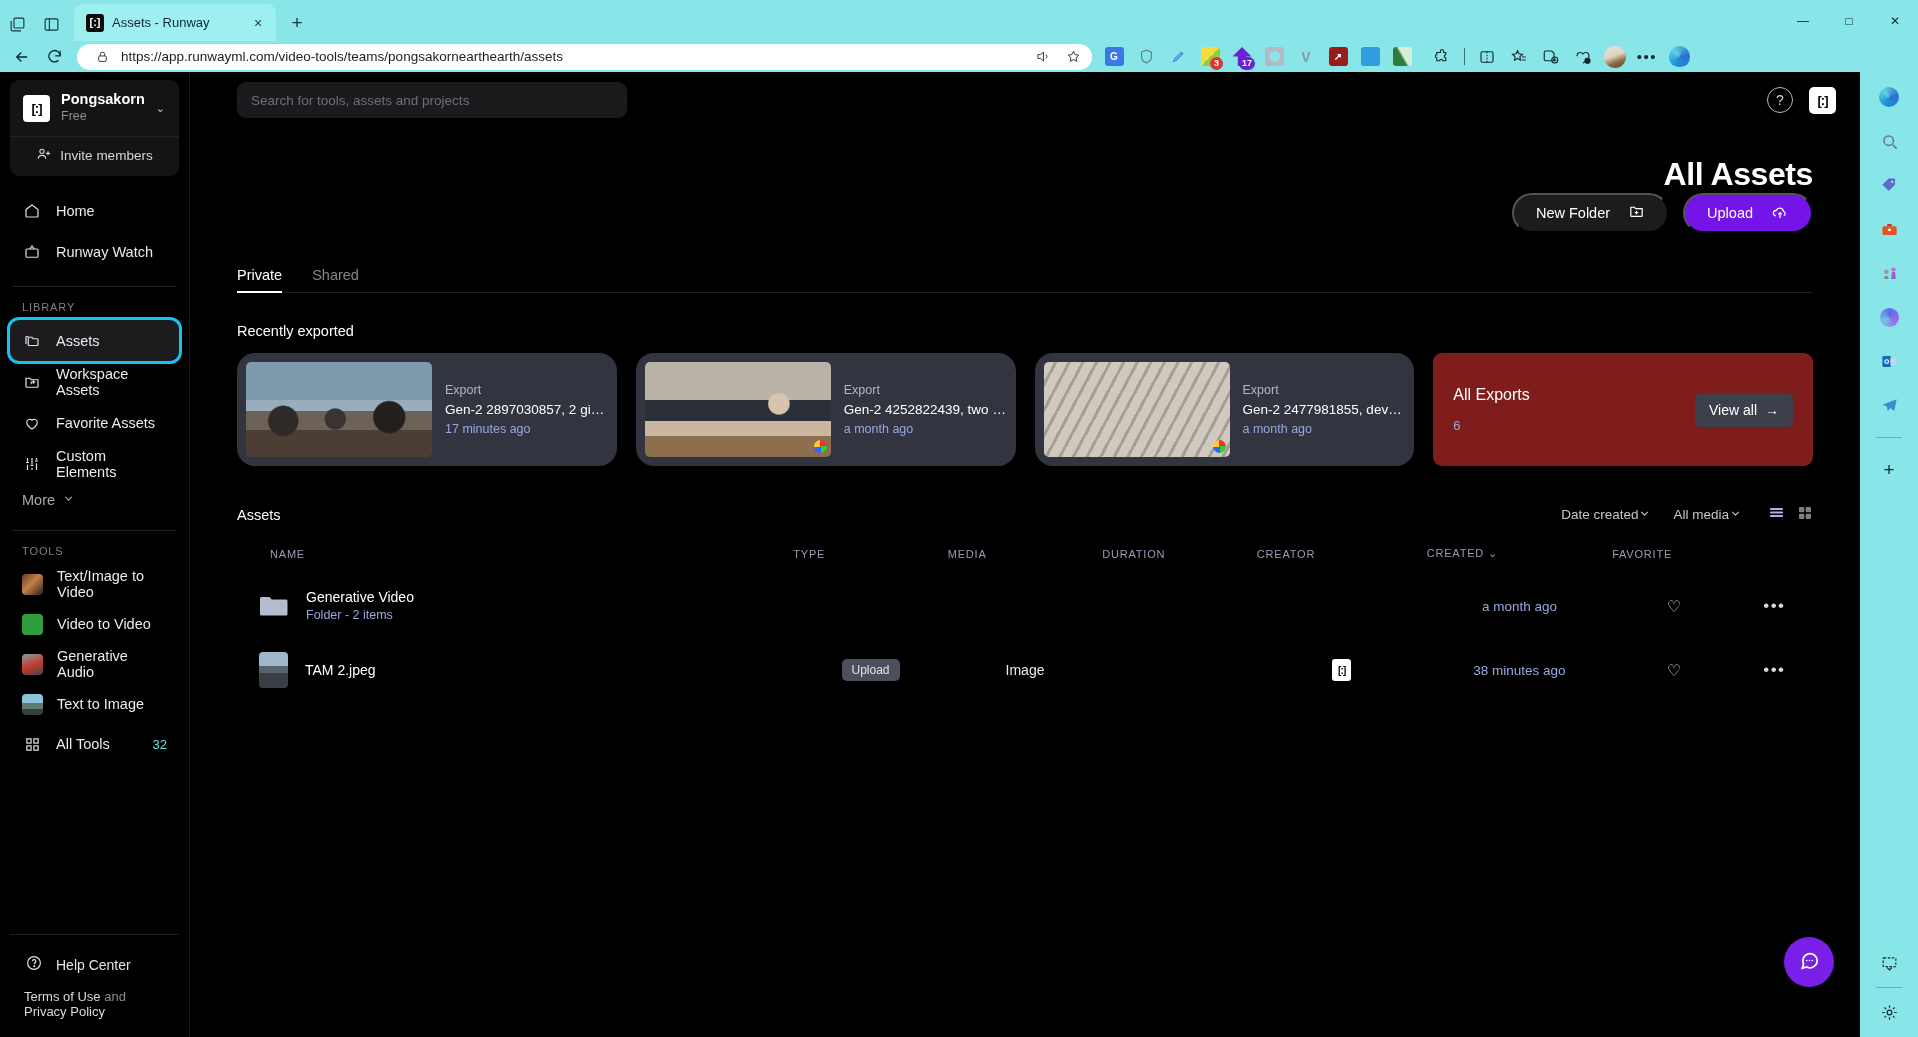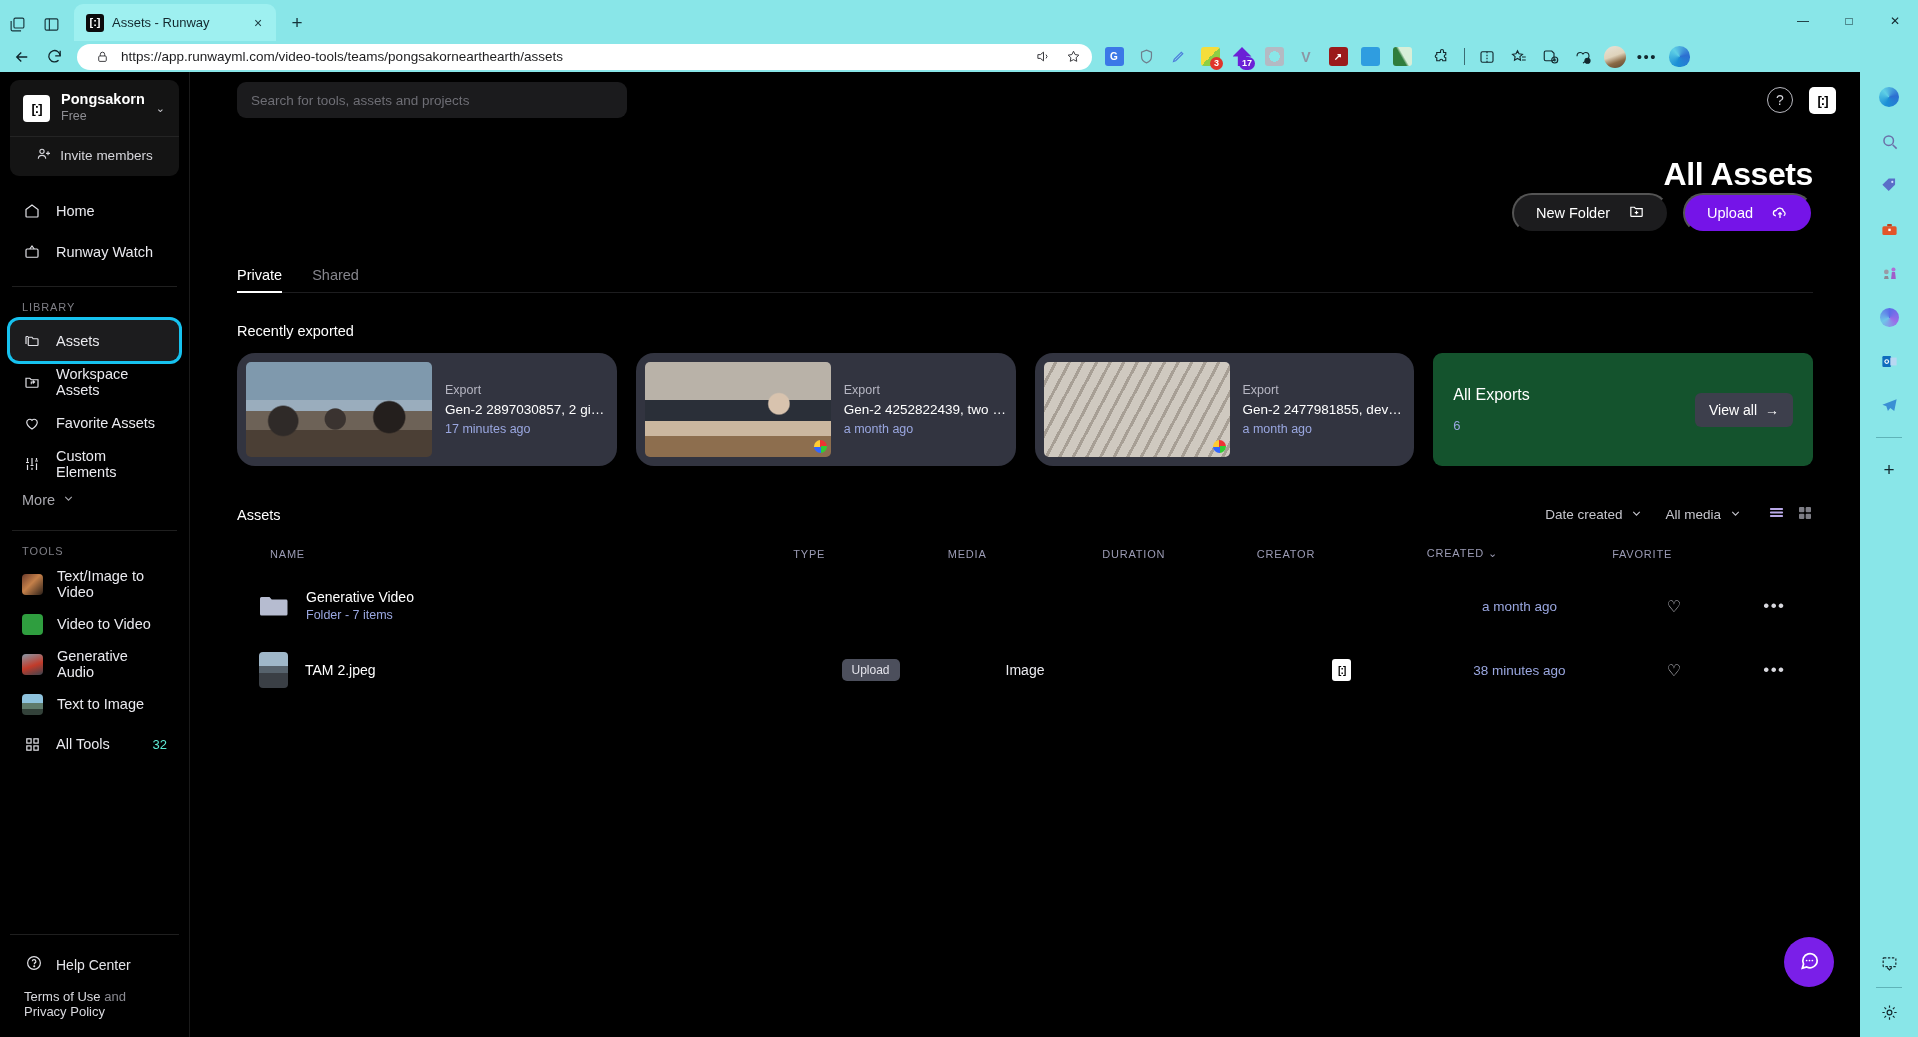--- a/index.html
+++ b/index.html
@@ -132,31 +132,31 @@
   .sec-title { font-size: 14.5px; color: #fff; margin-top: 30px; margin-bottom: 14px; }
 
   .export-row { display: grid; grid-template-columns: repeat(4, 1fr); gap: 19px; }
   .export-card { background: #323440; border-radius: 18px; height: 113px; display: flex; align-items: stretch;
                  padding: 9px; gap: 13px; overflow: hidden; }
   .ex-thumb { width: 186px; height: 95px; border-radius: 5px; flex: 0 0 auto; position: relative; overflow: hidden; }
   .ex-meta { display: flex; flex-direction: column; justify-content: center; min-width: 0; gap: 5px; }
   .ex-kind { font-size: 12.5px; color: #b6b6c2; }
   .ex-name { font-size: 13.5px; color: #fff; white-space: nowrap; overflow: hidden; text-overflow: ellipsis; }
   .ex-time { font-size: 12.5px; color: #9aa7e0; }
-  .allex-card { background: #14532d; border-radius: 9px; height: 113px; padding: 18px 20px; display: flex; align-items: center; }
+  .allex-card { background: #7f1d1d; border-radius: 9px; height: 113px; padding: 18px 20px; display: flex; align-items: center; }
   .allex-left { display: flex; flex-direction: column; gap: 14px; }
   .allex-title { font-size: 16px; color: #fff; font-weight: 500; }
   .allex-count { font-size: 13px; color: #9aa7e0; }
   .viewall { margin-left: auto; background: #3d3f4c; color: #fff; height: 34px; padding: 0 14px; border-radius: 6px;
              display: flex; align-items: center; gap: 8px; font-size: 14px; }
 
   .assets-head { display: flex; align-items: center; margin-top: 38px; }
   .assets-head .sec-title { margin: 0; }
   .assets-controls { margin-left: auto; display: flex; align-items: center; gap: 22px; }
-  .ctrl { display: flex; align-items: center; gap: 8px; font-size: 13.5px; color: #c6c6cd; }
+  .ctrl { display: flex; align-items: center; font-size: 13.5px; color: #c6c6cd; }
   .view-toggle { display: flex; align-items: center; gap: 12px; margin-left: 4px; }
 
   table.assets { width: 100%; border-collapse: collapse; margin-top: 22px; table-layout: fixed; }
   table.assets th { font-size: 11px; letter-spacing: 0.8px; color: #9b9bb4; font-weight: 400; text-align: left;
                     padding-bottom: 14px; }
   table.assets td { padding: 14px 0; font-size: 14px; color: #eaeaef; vertical-align: middle; }
   th.c-name { width: 36%; padding-left: 33px;}
   th.c-type { width: 10%; } th.c-media { width: 10%; } th.c-dur { width: 10%; }
   th.c-creator { width: 11%; } th.c-created { width: 12%; } th.c-fav { width: 8%; } th.c-menu { width: 5%; }
   .name-cell { display: flex; align-items: center; gap: 17px; padding-left: 22px; }
@@ -721,21 +721,21 @@
           <tr>
             <td>
               <div class="name-cell">
                 <span class="folder-ico">
                   <svg width="30" height="24" viewBox="0 0 30 24">
                       <path d="M1 4.5A1.5 1.5 0 0 1 2.5 3h8l2.2 2.6H27A1.5 1.5 0 0 1 28.5 7v13A1.5 1.5 0 0 1 27 21.5H2.5A1.5 1.5 0 0 1 1 20z" fill="#b6bcd0"></path>
                     </svg>
                 </span>
                 <span>
                   <span class="nm" style="display:block">Generative Video</span>
-                  <span class="sub" style="display:block">Folder - 7 items</span>
+                  <span class="sub" style="display:block">Folder - 2 items</span>
                 </span>
               </div>
             </td>
             <td class="cell-c"><span></span></td>
             <td class="cell-c"><span></span></td>
             <td class="cell-c"><span></span></td>
             <td class="cell-c"><span></span></td>
             <td class="cell-c"><span class="created-txt">a month ago</span></td>
             <td class="cell-c"><span class="heart">♡</span></td>
             <td class="cell-c"><span class="dots">•••</span></td>

